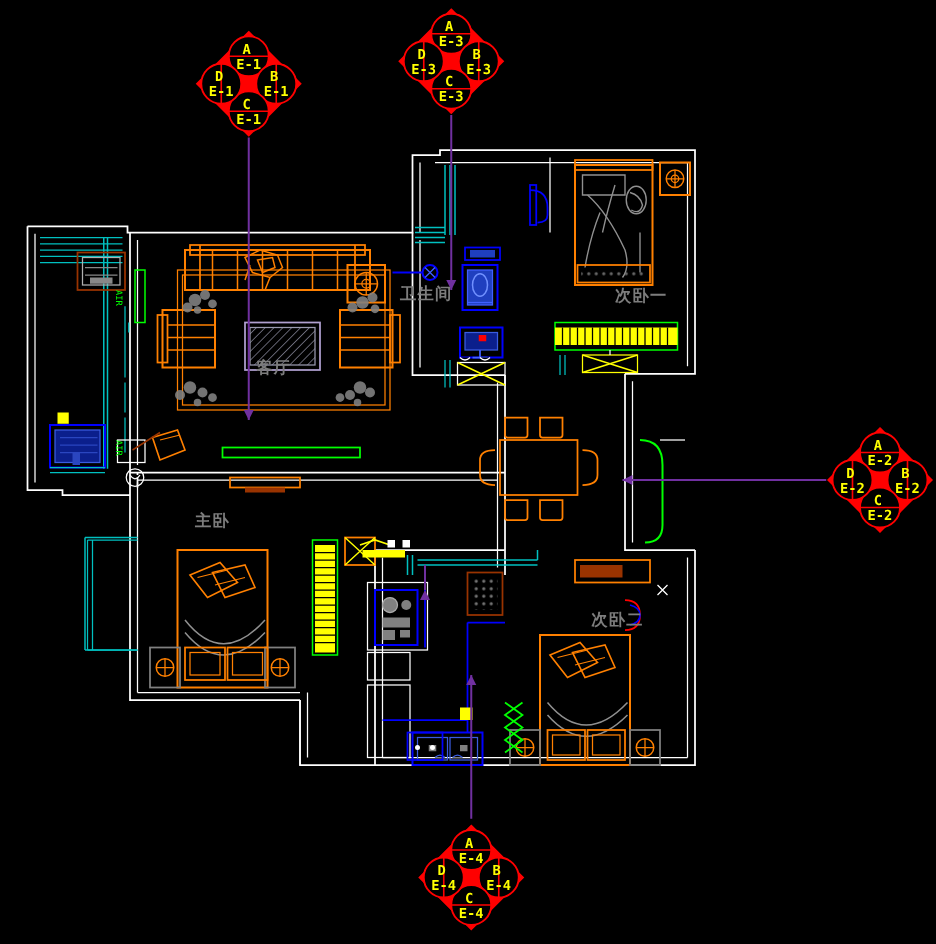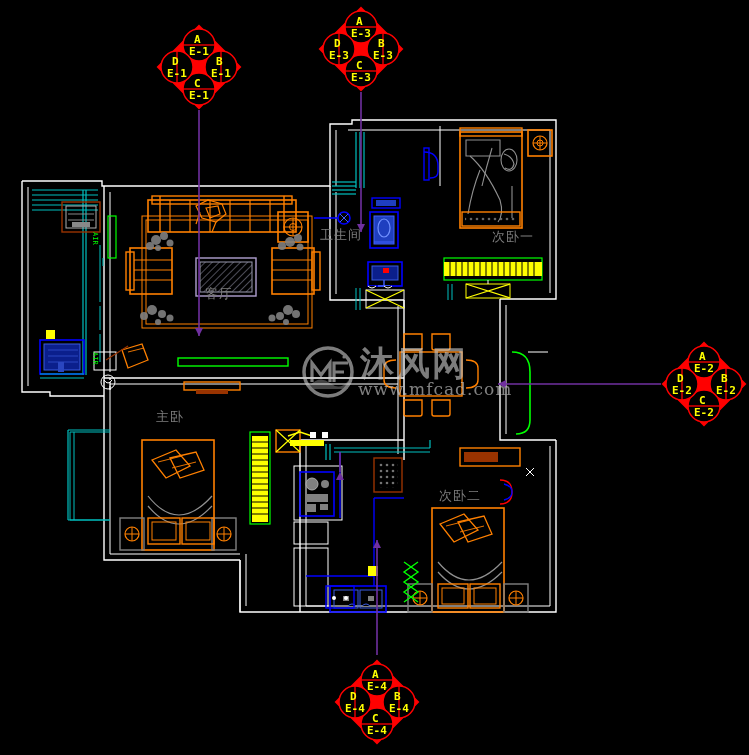--- a/index.html
+++ b/index.html
@@ -1,19 +1,19 @@
 <!DOCTYPE html>
 <html><head>
 <meta charset="utf-8">
 <style>
   html,body{margin:0;padding:0;background:#000;}
   body{width:749px;height:755px;overflow:hidden;font-family:"Liberation Sans",sans-serif;}
   #stage{position:relative;width:749px;height:755px;background:#000;}
   svg{position:absolute;left:0;top:0;}
-  .lbl{position:absolute;color:#7d7d7d;font-family:"DejaVu Sans",sans-serif;font-size:13px;letter-spacing:1px;white-space:nowrap;}
+  .lbl{position:absolute;color:#7d7d7d;font-family:"DejaVu Sans",sans-serif;font-size:13px;letter-spacing:1px;white-space:nowrap;font-weight:bold;}
   .mkr{position:absolute;width:86px;height:86px;}
   .mkr .dia{position:absolute;left:0;top:0;width:86px;height:86px;}
   .mkr .t{position:absolute;color:#ffff00;font-family:"DejaVu Sans Mono",monospace;font-size:11px;font-weight:bold;line-height:10px;text-align:center;white-space:nowrap;}
   .wm{position:absolute;left:300px;top:345px;width:230px;height:55px;opacity:.62;}
   .wm-cn{position:absolute;left:60px;top:-4px;color:#c9c9c9;font-family:"DejaVu Sans",sans-serif;font-size:34px;font-weight:bold;letter-spacing:2px;}
   .wm-url{position:absolute;left:58px;top:34px;color:#cfcfcf;font-family:"DejaVu Serif",serif;font-size:17px;letter-spacing:1px;}
 </style>
 </head>
 <body>
 
@@ -466,21 +466,21 @@
     <path d="M498 384 L506 380 L506 388 Z"></path>
     <path d="M377 540 L373 548 L381 548 Z"></path>
     <path d="M340 472 L336 480 L344 480 Z"></path>
   </g>
 </svg>
 
 <div class="lbl" style="left:205px;top:285px;text-align:center;">客厅</div>
 <div class="lbl" style="left:320px;top:226px;">卫生间</div>
 <div class="lbl" style="left:492px;top:228px;">次卧一</div>
 <div class="lbl" style="left:156px;top:408px;">主卧</div>
-<div class="lbl" style="left:439px;top:487px;">次卧二</div>
+<div class="lbl" style="left:473px;top:487px;">次卧二</div>
 
 <div class="mkr" style="left:156px;top:24px;">
   <svg class="dia" viewBox="0 0 86 86">
     <polygon points="43,2 84,43 43,84 2,43" fill="#ff0000" stroke="#ff0000" stroke-width="2"></polygon>
     <circle cx="43" cy="21" r="16" fill="#000" stroke="#ff0000" stroke-width="1.5"></circle>
     <circle cx="65" cy="43" r="16" fill="#000" stroke="#ff0000" stroke-width="1.5"></circle>
     <circle cx="43" cy="65" r="16" fill="#000" stroke="#ff0000" stroke-width="1.5"></circle>
     <circle cx="21" cy="43" r="16" fill="#000" stroke="#ff0000" stroke-width="1.5"></circle>
     <line x1="27" y1="21" x2="59" y2="21" stroke="#ff0000" stroke-width="1.3"></line>
     <line x1="27" y1="65" x2="59" y2="65" stroke="#ff0000" stroke-width="1.3"></line>
@@ -556,25 +556,14 @@
   <span class="t" style="left:38px;top:11px;">A</span>
   <span class="t" style="left:33px;top:23px;">E-4</span>
   <span class="t" style="left:60px;top:33px;">B</span>
   <span class="t" style="left:55px;top:45px;">E-4</span>
   <span class="t" style="left:38px;top:55px;">C</span>
   <span class="t" style="left:33px;top:67px;">E-4</span>
   <span class="t" style="left:16px;top:33px;">D</span>
   <span class="t" style="left:11px;top:45px;">E-4</span>
 </div>
 
-<div class="wm">
-  <svg width="60" height="55" viewBox="0 0 60 55">
-    <circle cx="28" cy="27" r="24" fill="none" stroke="#c9c9c9" stroke-width="3.5"></circle>
-    <path d="M12 37 L12 18 L21 30 L30 18 L30 37" fill="none" stroke="#c9c9c9" stroke-width="3.2"></path>
-    <path d="M34 37 L34 18 L48 18 M34 27 L44 27" fill="none" stroke="#c9c9c9" stroke-width="3.2"></path>
-    <path d="M10 40 Q20 30 30 38 Q40 46 48 36 L48 44 L10 44 Z" fill="#c9c9c9" opacity=".55"></path>
-    <circle cx="44" cy="12" r="1.6" fill="#c9c9c9"></circle>
-  </svg>
-  <div class="wm-cn">沐风网</div>
-  <div class="wm-url">www.mfcad.com</div>
+
 </div>
 
-</div>
-
 </body></html>

